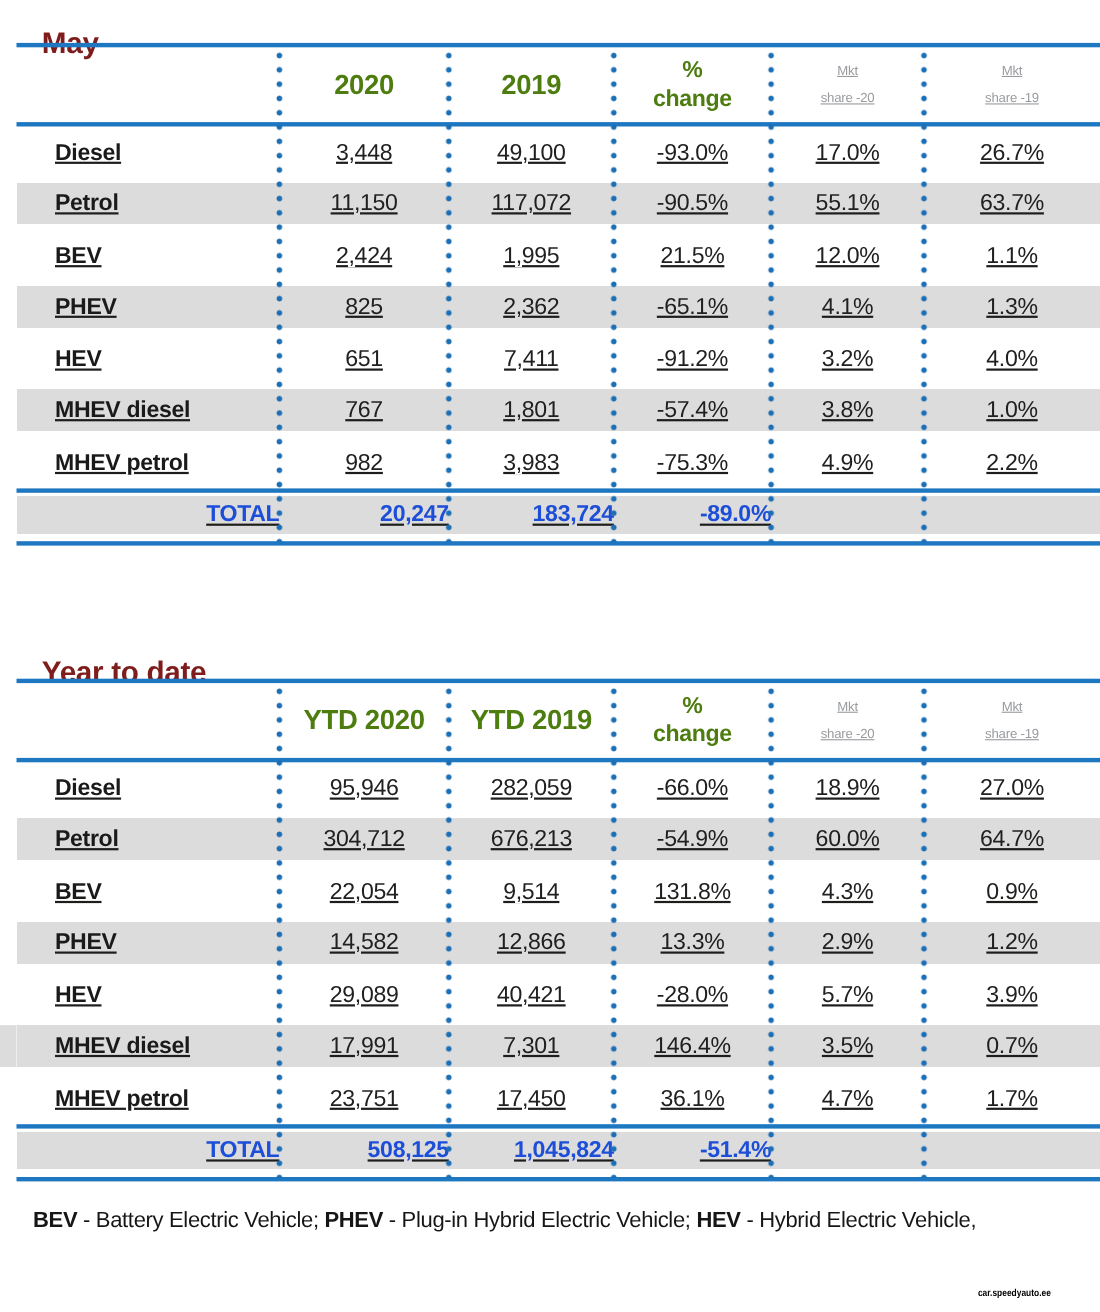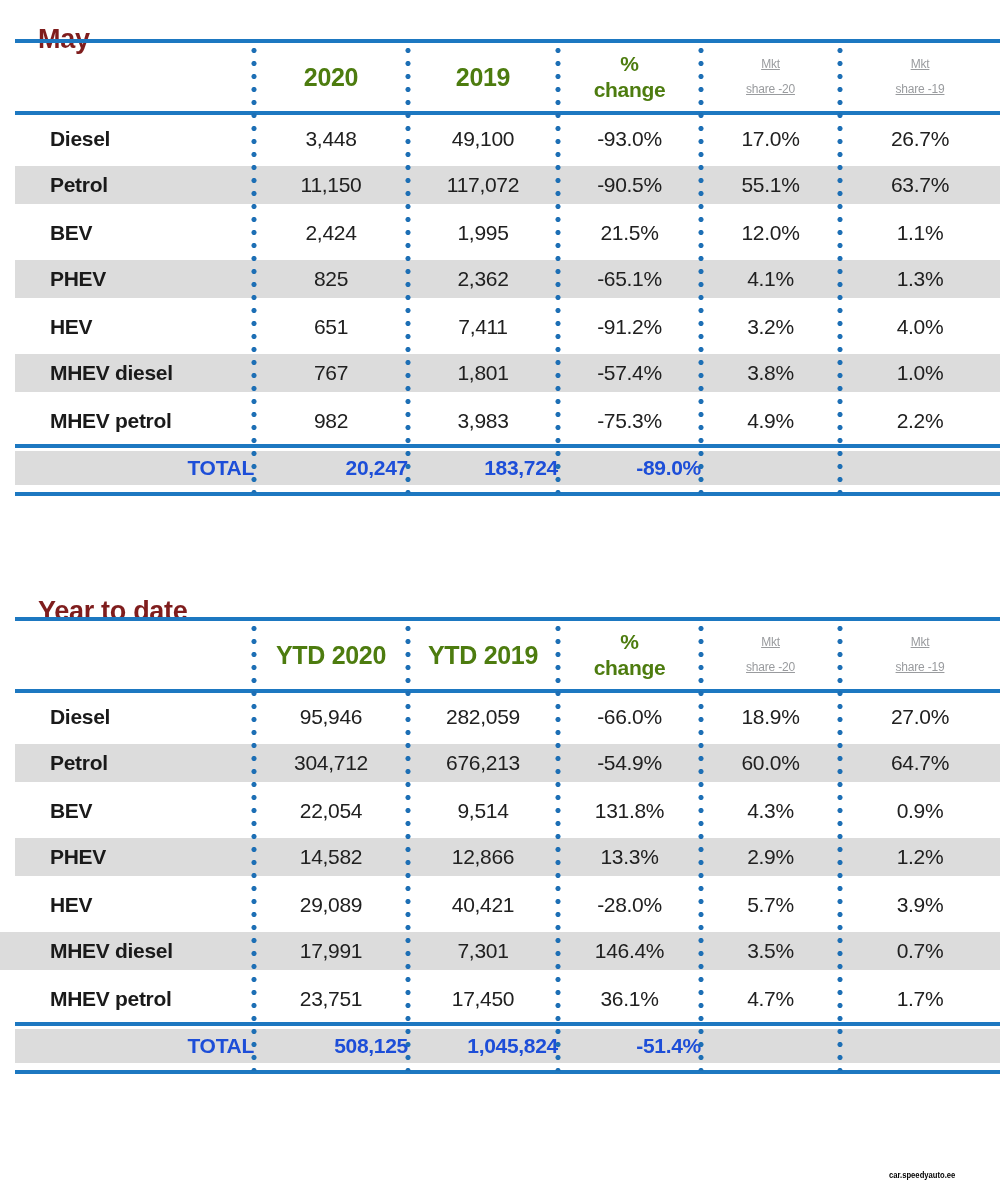--- a/index.html
+++ b/index.html
@@ -39,21 +39,21 @@
     background: #1d78c1;
   }
   .thead, .row {
     display: grid;
     grid-template-columns: 239px 154px 150px 143px 139px 1fr;
     align-items: center;
     box-sizing: border-box;
     position: relative;
   }
   .thead { height: 68px; }
-  .row { height: 47px; }
+  .row { height: 47px; text-decoration: underline; }
 
   .hcell { text-align: center; }
   .hcell .hl { display: block; }
   .hcell.navy { color: #4d7c0f; font-weight: 700; }
   .hcell.navy .hl { font-size: 25px; line-height: 28px; letter-spacing: -0.3px; }
   .hcell.navy.multi .hl { font-size: 21px; line-height: 26px; }
   .hcell.gray { color: #999b9e; font-weight: 400; }
   .hcell.gray .hl { font-size: 12px; line-height: 25px; letter-spacing: -0.2px; text-decoration: underline; }
 
   .lcell {
@@ -323,15 +323,16 @@
     </div>
     <div class="hrule"></div>
     <div class="dotcol" style="left: 236px;"></div>
     <div class="dotcol" style="left: 390px;"></div>
     <div class="dotcol" style="left: 540px;"></div>
     <div class="dotcol" style="left: 683px;"></div>
     <div class="dotcol" style="left: 822px;"></div>
   </div>
 
 <div id="footnote">
+    <div class="fn-line"><span class="seg-b">BEV</span><span class="seg"> - Battery Electric Vehicle; </span><span class="seg-b">PHEV</span><span class="seg"> - Plug-in Hybrid Electric Vehicle; </span><span class="seg-b">HEV</span><span class="seg"> - Hybrid Electric Vehicle,</span></div>
   </div>
 
 <div id="watermark">car.speedyauto.ee</div>
 
 </body></html>

